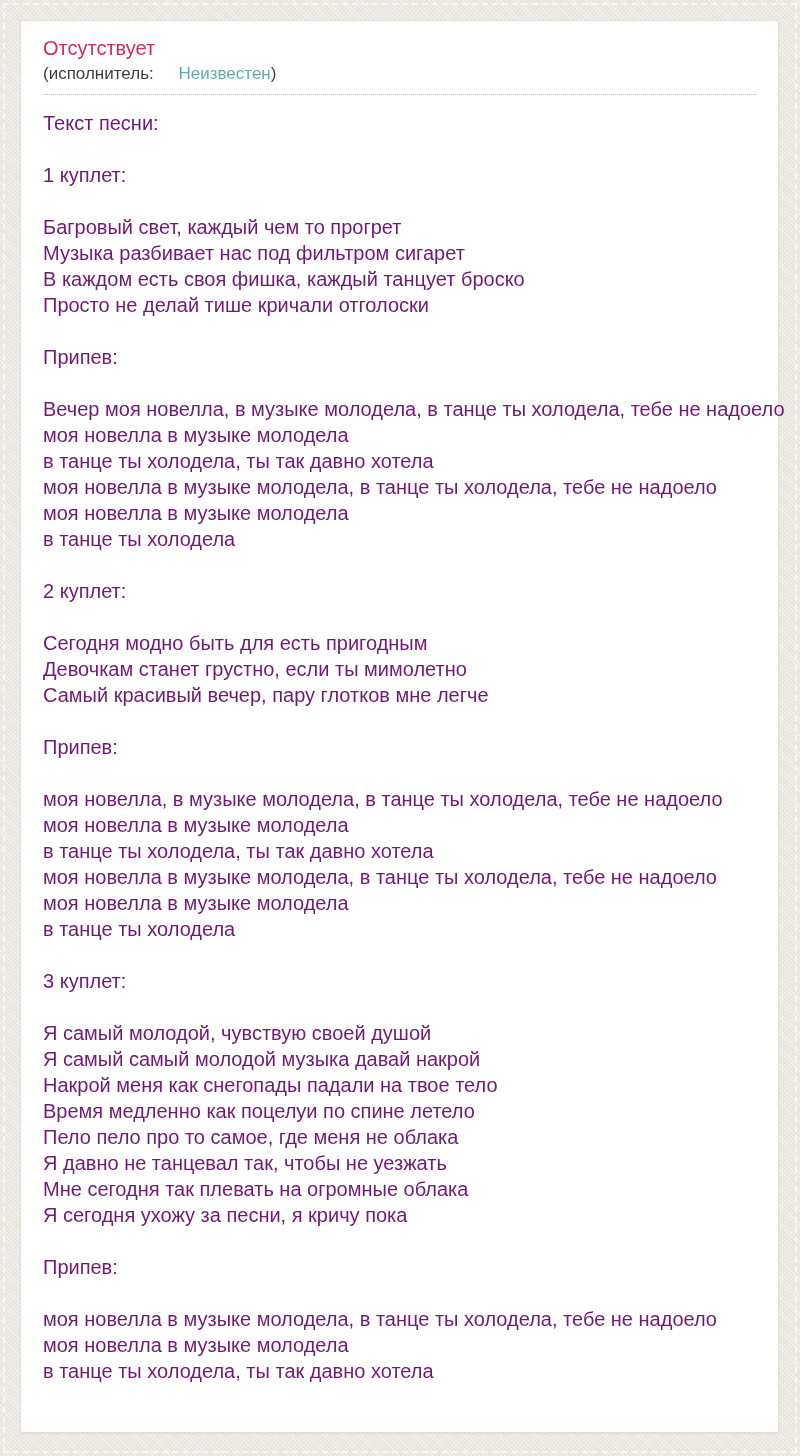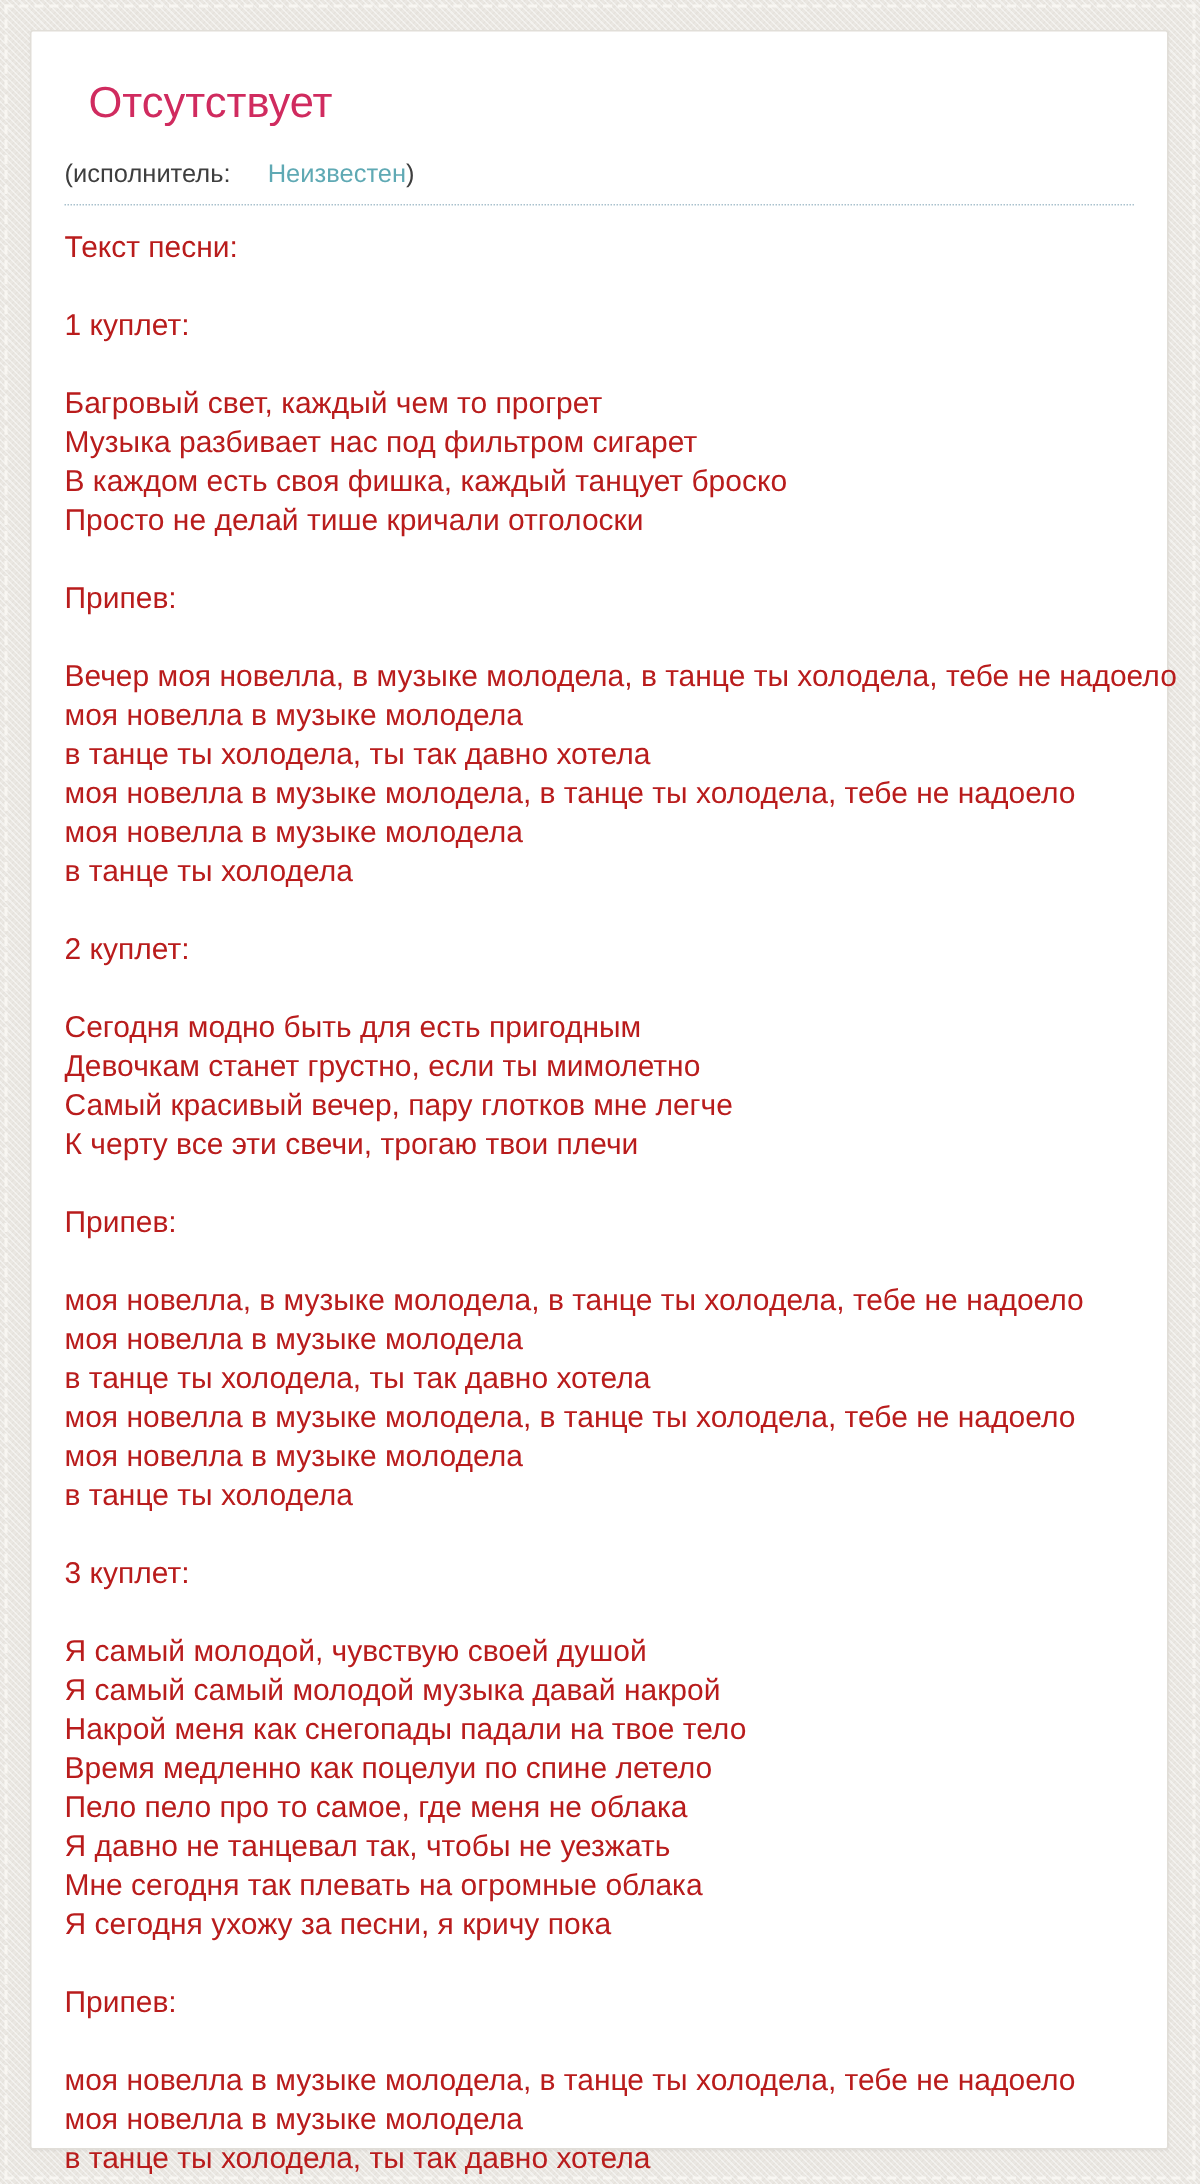--- a/index.html
+++ b/index.html
@@ -31,22 +31,22 @@
     height: 1369px; 
     padding: 16px 22px 26px 22px;
     background: #ffffff;
     border: 1px solid #e1ded8;
     border-radius: 2px;
     box-shadow: 0 1px 2px rgba(0,0,0,0.05);
     overflow: visible;
   }
 
   .title {
-    margin: 16px;
-    font-size: 29px;
+    margin: 0;
+    font-size: 20px;
     font-weight: 400;
     line-height: 1.15;
     color: #d02b5f;
   }
 
   .artist-line {
     font-size: 17px;
     color: #3e3e3e;
     padding: 3px 0 9px 0;
     border-bottom: 1px dotted #a9c1cd;
@@ -57,21 +57,21 @@
     color: #5fa9b4;
     text-decoration: none;
     cursor: pointer;
     margin-left: 20px;
   }
 
   .lyrics {
     margin-top: 15px;
     font-size: 20px;
     line-height: 26px;
-    color: #b91c1c;
+    color: #701a75;
   }
 
   .lyric-line {
     white-space: nowrap;
     height: 26px;
   }
 </style>
 </head>
 <body>
 
@@ -100,21 +100,20 @@
         <div class="lyric-line">в танце ты холодела, ты так давно хотела</div>
         <div class="lyric-line">моя новелла в музыке молодела, в танце ты холодела, тебе не надоело</div>
         <div class="lyric-line">моя новелла в музыке молодела</div>
         <div class="lyric-line">в танце ты холодела</div>
         <div class="lyric-line">&nbsp;</div>
         <div class="lyric-line">2 куплет:</div>
         <div class="lyric-line">&nbsp;</div>
         <div class="lyric-line">Сегодня модно быть для есть пригодным</div>
         <div class="lyric-line">Девочкам станет грустно, если ты мимолетно</div>
         <div class="lyric-line">Самый красивый вечер, пару глотков мне легче</div>
-        <div class="lyric-line">К черту все эти свечи, трогаю твои плечи</div>
         <div class="lyric-line">&nbsp;</div>
         <div class="lyric-line">Припев:</div>
         <div class="lyric-line">&nbsp;</div>
         <div class="lyric-line">моя новелла, в музыке молодела, в танце ты холодела, тебе не надоело</div>
         <div class="lyric-line">моя новелла в музыке молодела</div>
         <div class="lyric-line">в танце ты холодела, ты так давно хотела</div>
         <div class="lyric-line">моя новелла в музыке молодела, в танце ты холодела, тебе не надоело</div>
         <div class="lyric-line">моя новелла в музыке молодела</div>
         <div class="lyric-line">в танце ты холодела</div>
         <div class="lyric-line">&nbsp;</div>

